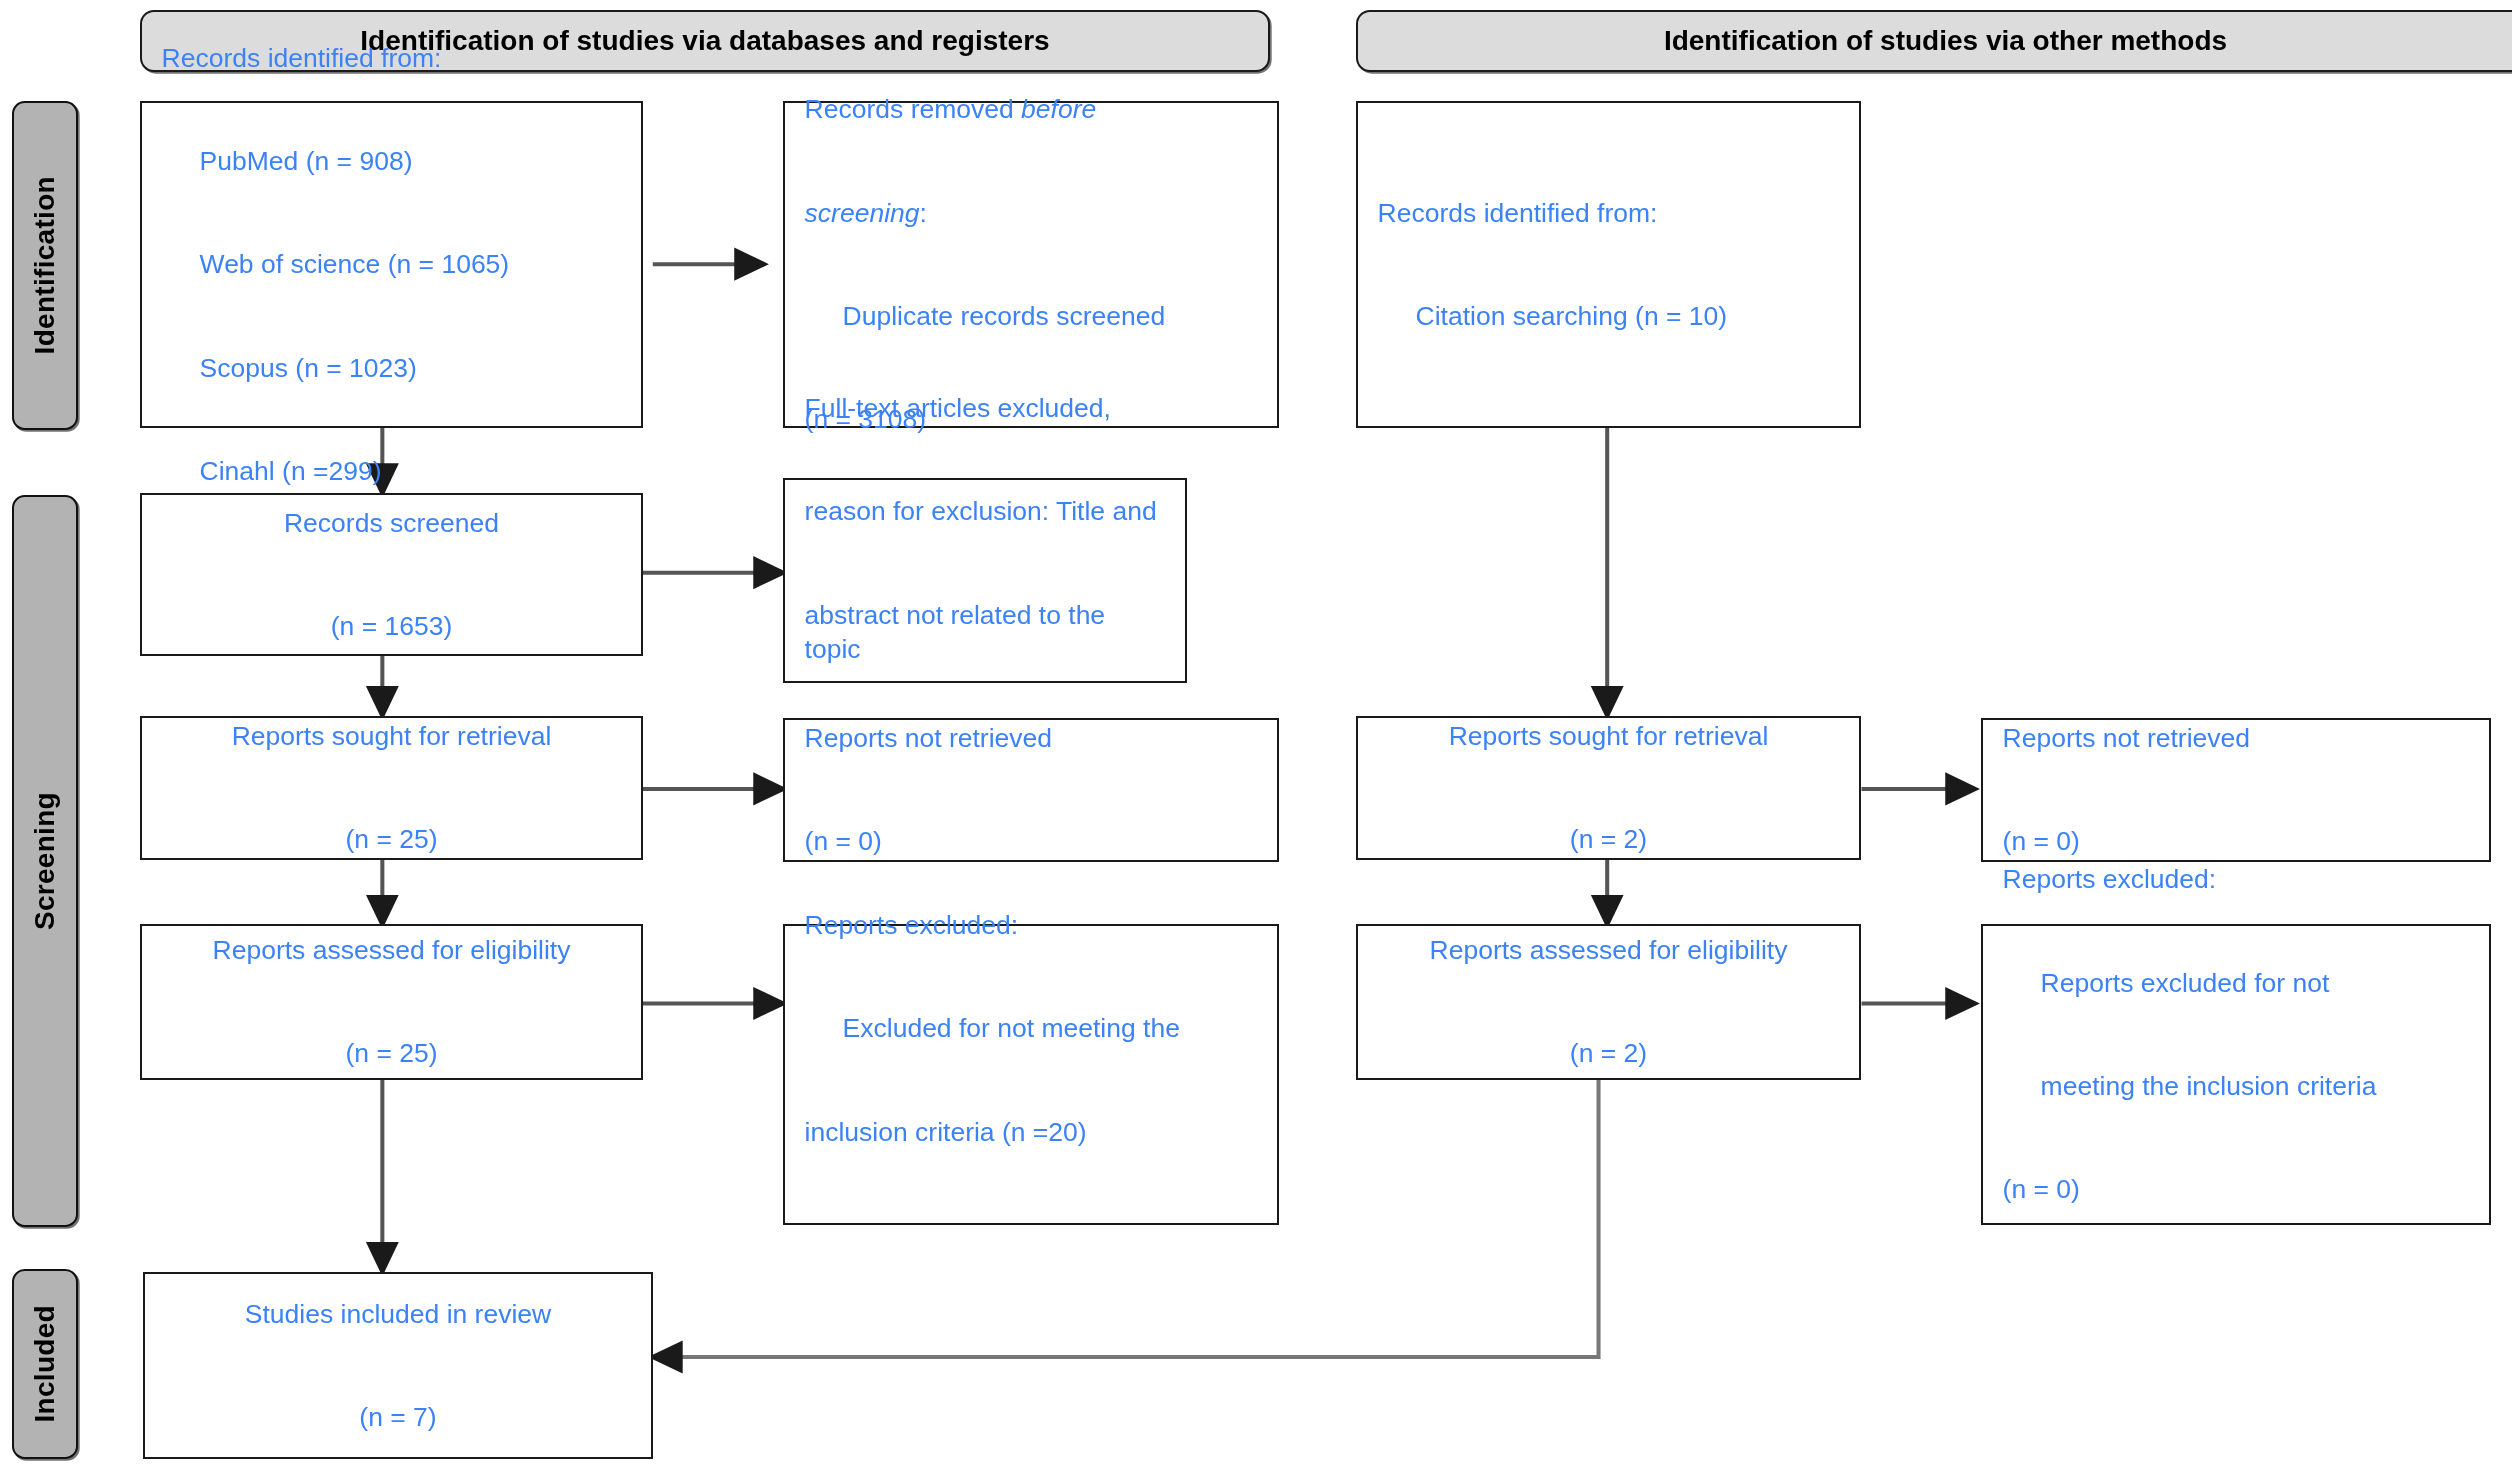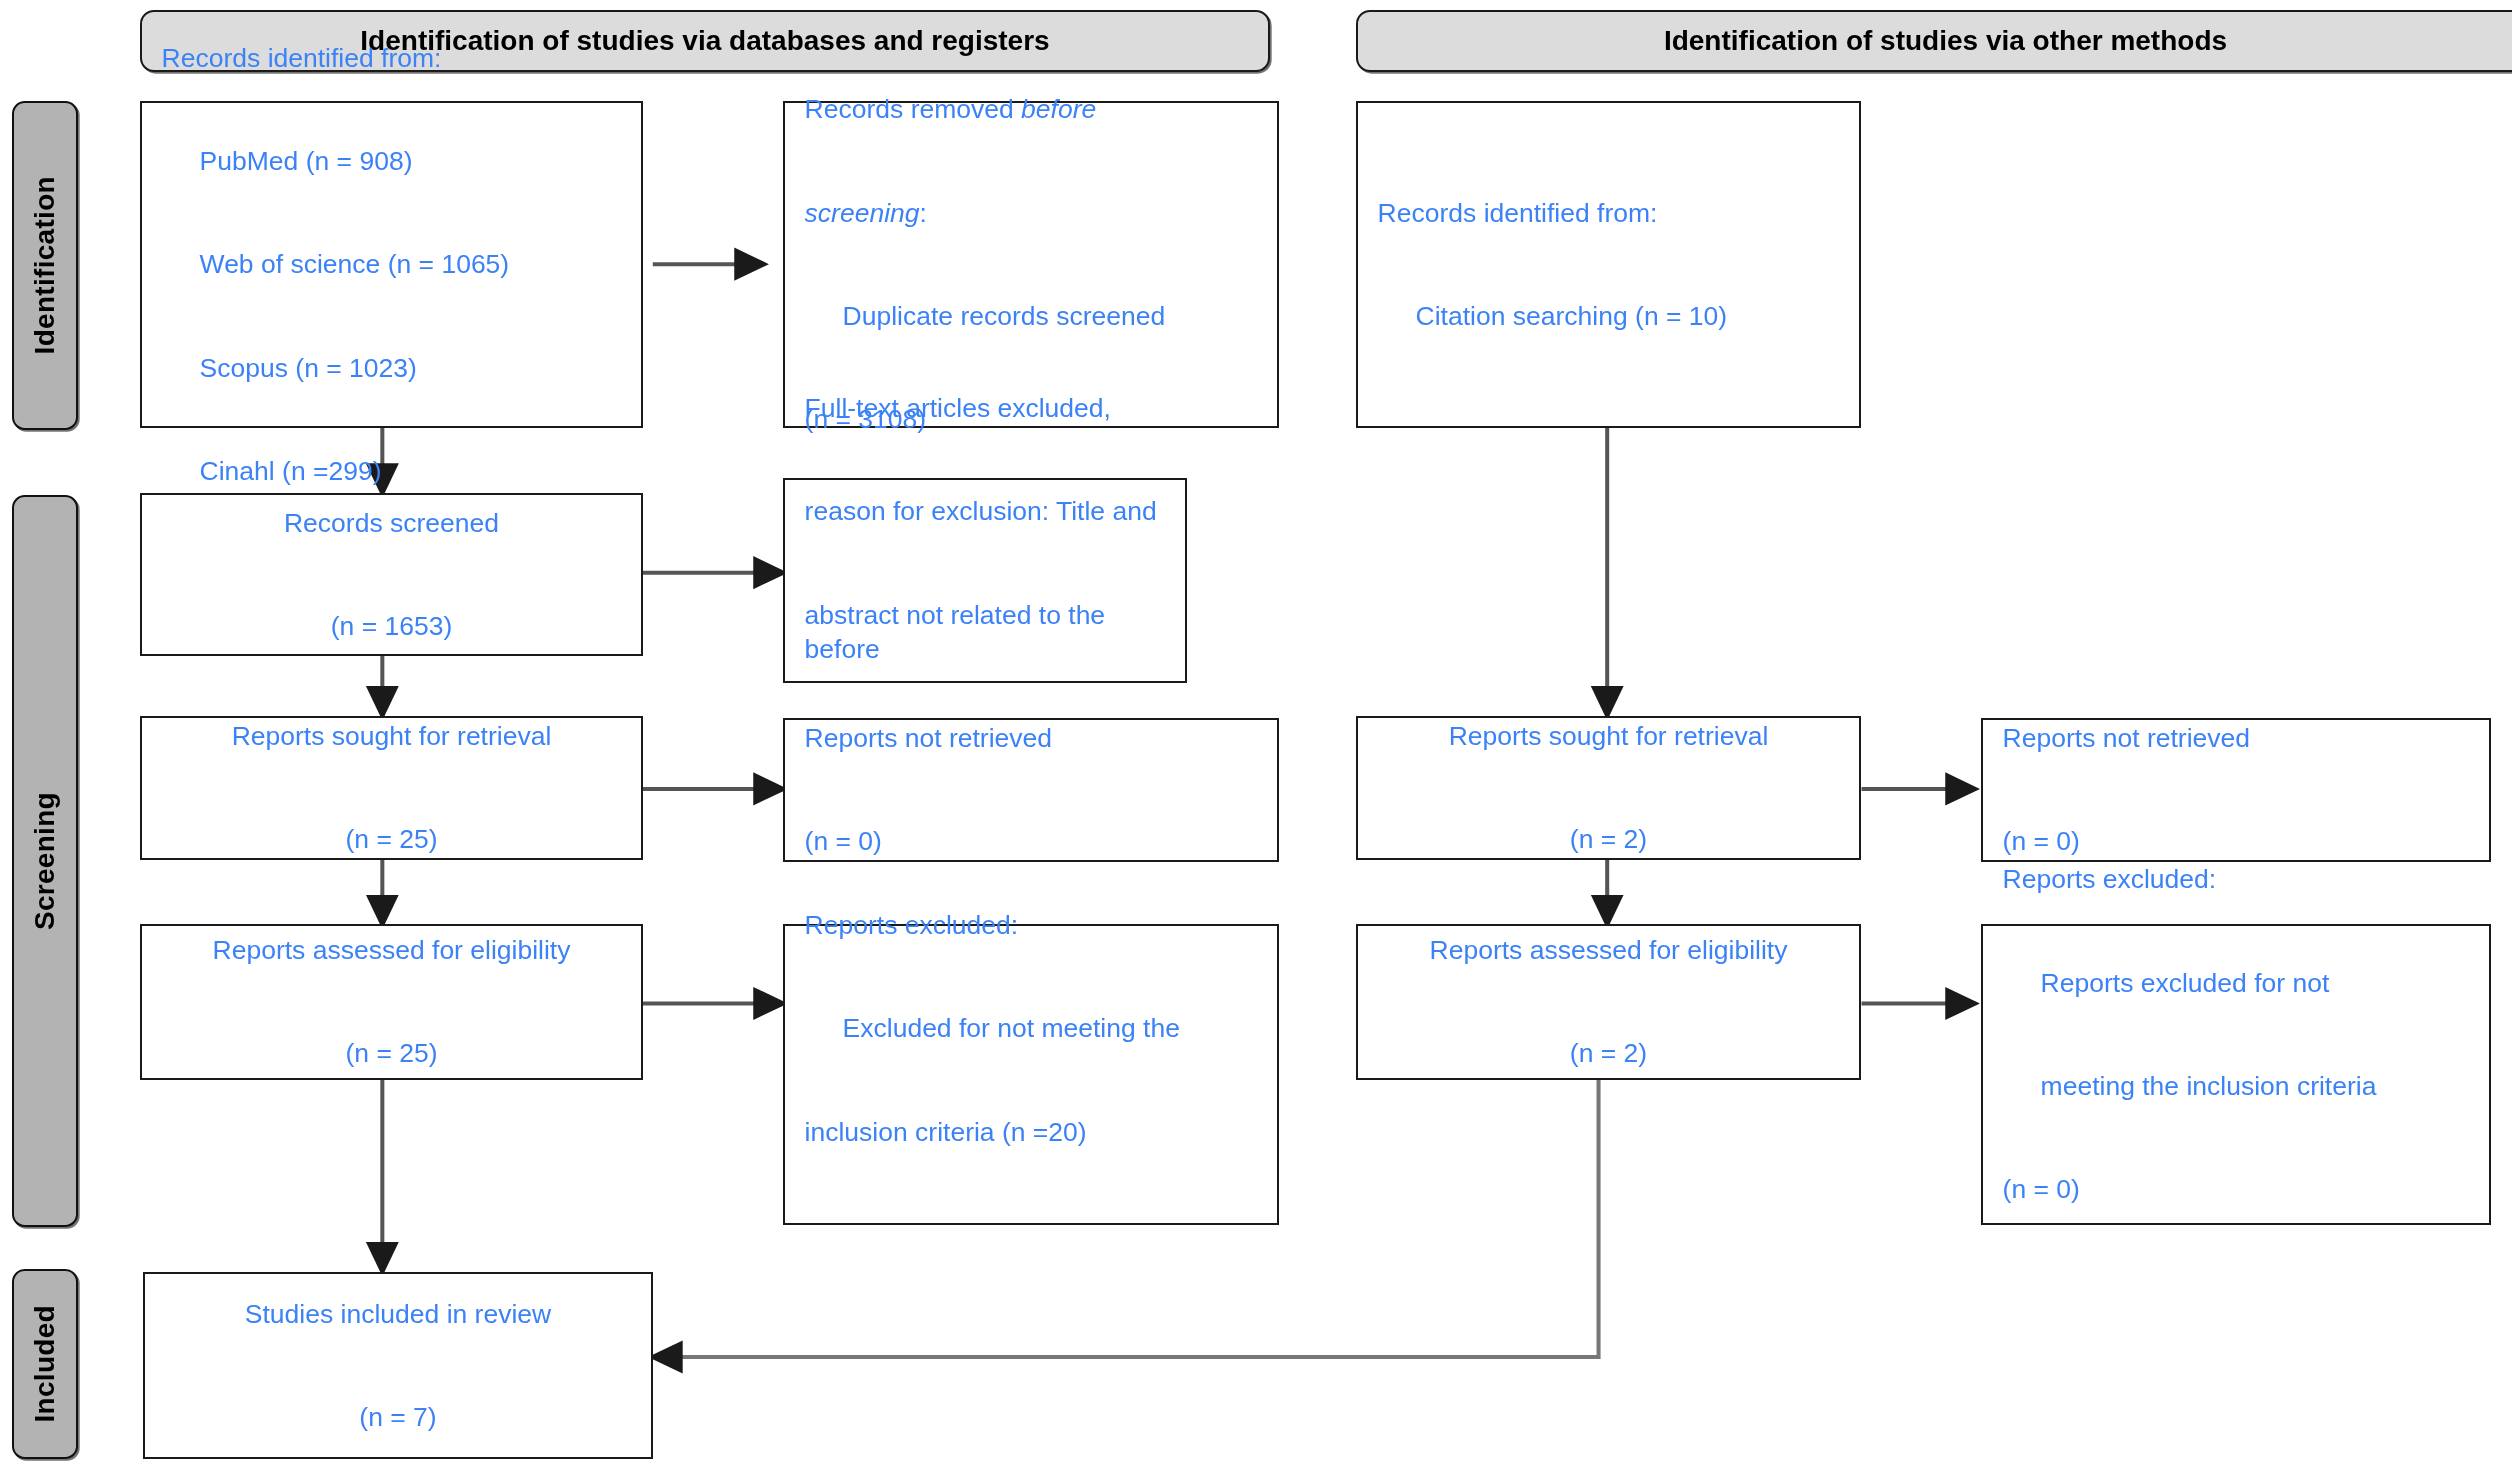--- a/index.html
+++ b/index.html
@@ -172,21 +172,21 @@
     <div class="txt">
       <div>Records screened</div>
       <div>(n = 1653)</div>
     </div>
   </div>
 
   <div class="node leftal" style="left:783px; top:478px; width:404px; height:205px;">
     <div class="txt">
       <div>Full-text articles excluded,</div>
       <div>reason for exclusion: Title and</div>
-      <div>abstract not related to the before</div>
+      <div>abstract not related to the topic</div>
       <div>(n = 1628)</div>
     </div>
   </div>
 
   <div class="node center" style="left:140px; top:716px; width:503px; height:144px;">
     <div class="txt">
       <div>Reports sought for retrieval</div>
       <div>(n = 25)</div>
     </div>
   </div>

